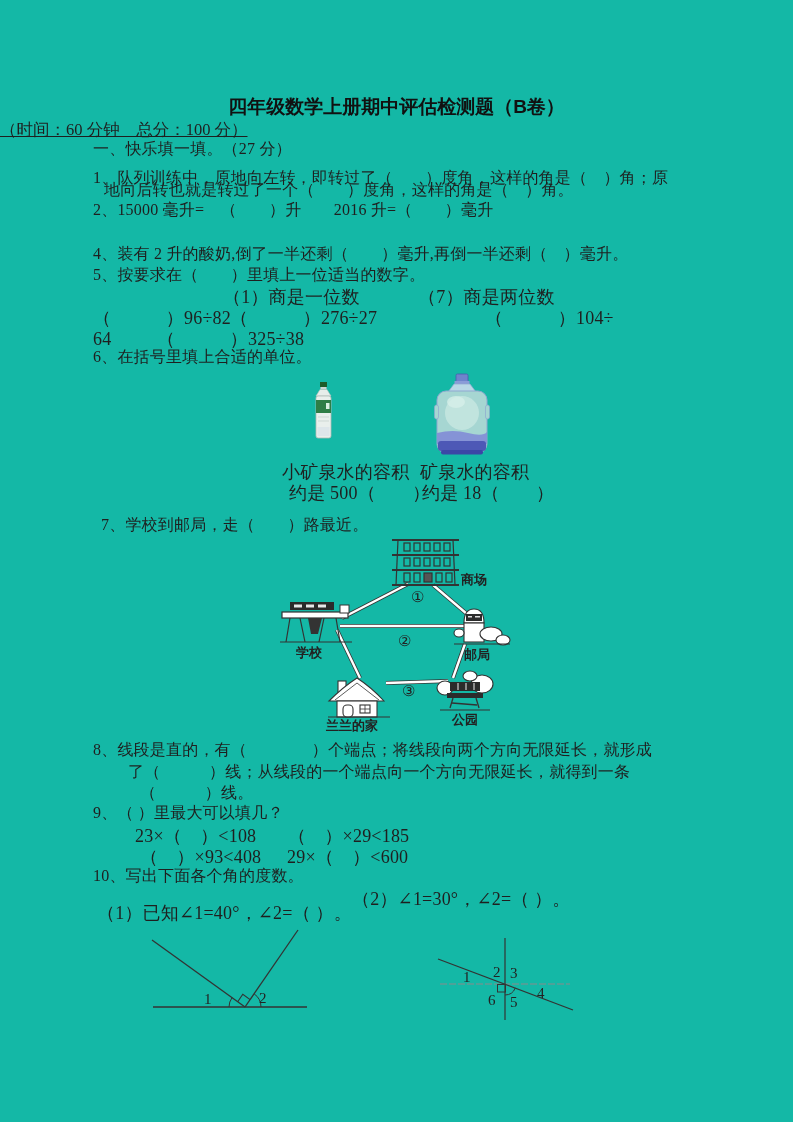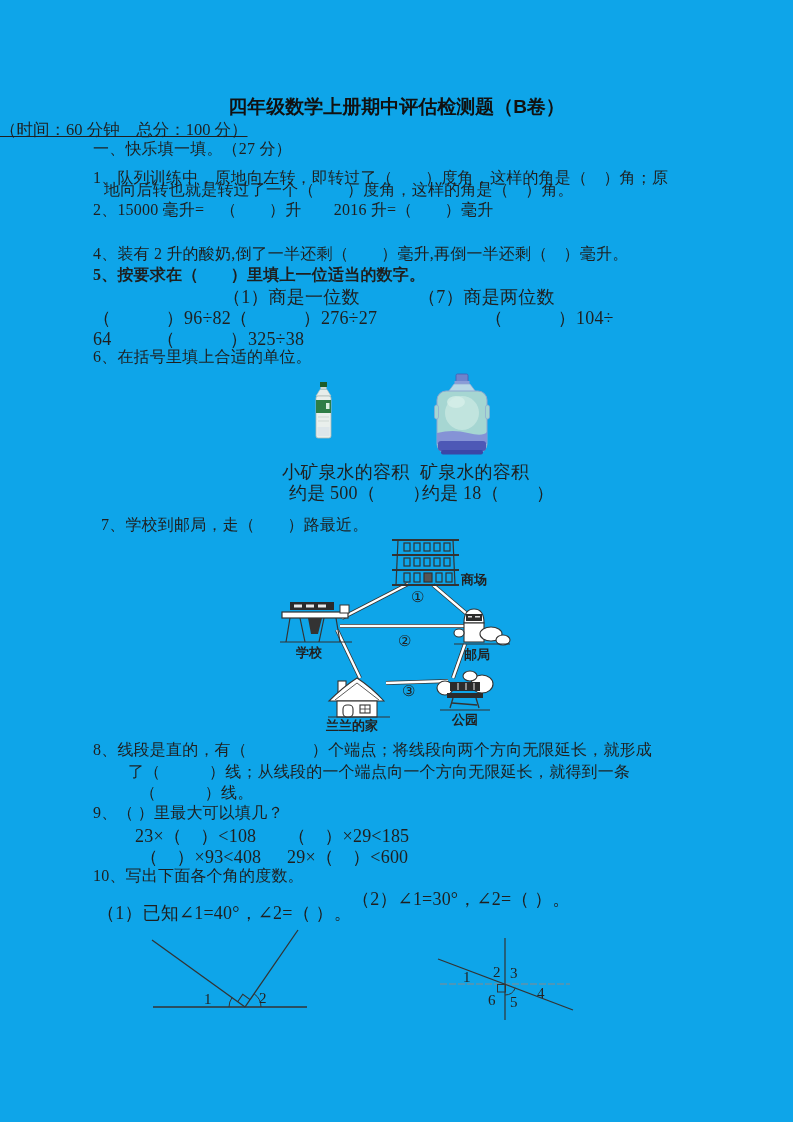--- a/index.html
+++ b/index.html
@@ -1,17 +1,17 @@
 <!DOCTYPE html>
 <html><head>
 <meta charset="utf-8">
 <style>
   html,body{margin:0;padding:0;background:#ffffff;}
   .page{
-    position:relative;width:793px;height:1122px;background:#0ea5e9;
+    position:relative;width:793px;height:1122px;background:#14b8a6;
     font-family:"Liberation Serif","DejaVu Serif",serif;color:#1f1f1f;overflow:hidden;
   }
   .line{position:absolute;font-size:16px;line-height:1.15;white-space:nowrap;letter-spacing:.2px;}
   .title{
     position:absolute;left:0;width:100%;text-align:center;
     font-family:"Liberation Sans","DejaVu Sans",sans-serif;font-weight:700;font-size:19px;color:#111;
   }
   .subtitle{position:absolute;left:0;width:100%;font-size:16.5px;text-decoration:underline;}
   .frag{position:absolute;font-size:18px;line-height:1.15;white-space:nowrap;letter-spacing:.2px;}
   svg{position:absolute;overflow:visible;}
@@ -28,21 +28,21 @@
   <div class="title" style="top:94px;">四年级数学上册期中评估检测题（B卷）</div>
   <div class="subtitle" style="top:119px;">（时间：60 分钟　总分：100 分）</div>
 
   <div class="line" style="top:140px;left:93px;">一、快乐填一填。（27 分）</div>
 
   <div class="line" style="top:161px;left:93px;margin-top:8px;">1、队列训练中，原地向左转，即转过了（　　）度角，这样的角是（　）角；原</div>
   <div class="line" style="top:181px;left:104px;">地向后转也就是转过了一个（　　）度角，这样的角是（　）角。</div>
 
   <div class="line" style="top:201px;left:93px;">2、15000 毫升=　（　　）升　　2016 升=（　　）毫升</div>
   <div class="line" style="top:245px;left:93px;">4、装有 2 升的酸奶,倒了一半还剩（　　）毫升,再倒一半还剩（　）毫升。</div>
-  <div class="line" style="top:266px;left:93px;font-weight:bold;">5、按要求在（　　）里填上一位适当的数字。</div>
+  <div class="line" style="top:266px;left:93px;">5、按要求在（　　）里填上一位适当的数字。</div>
 
   <span class="frag" style="top:287px;left:223px;">（1）商是一位数</span>
   <span class="frag" style="top:287px;left:418px;">（7）商是两位数</span>
 
   <span class="frag" style="top:308px;left:93px;">（　　　）96÷82</span>
   <span class="frag" style="top:308px;left:230px;">（　　　）276÷27</span>
   <span class="frag" style="top:308px;left:485px;">（　　　）104÷</span>
   <span class="frag" style="top:329px;left:93px;">64</span>
   <span class="frag" style="top:329px;left:157px;">（　　　）325÷38</span>
 

